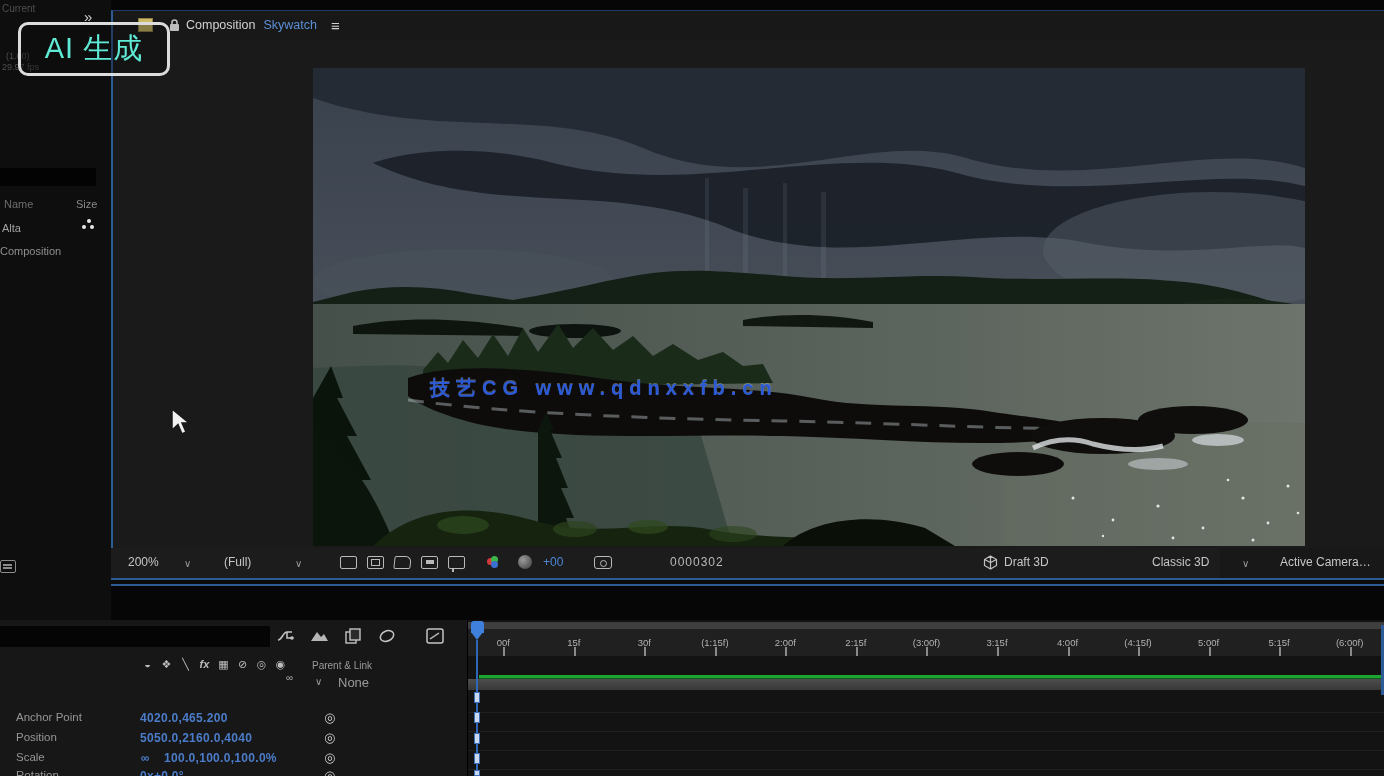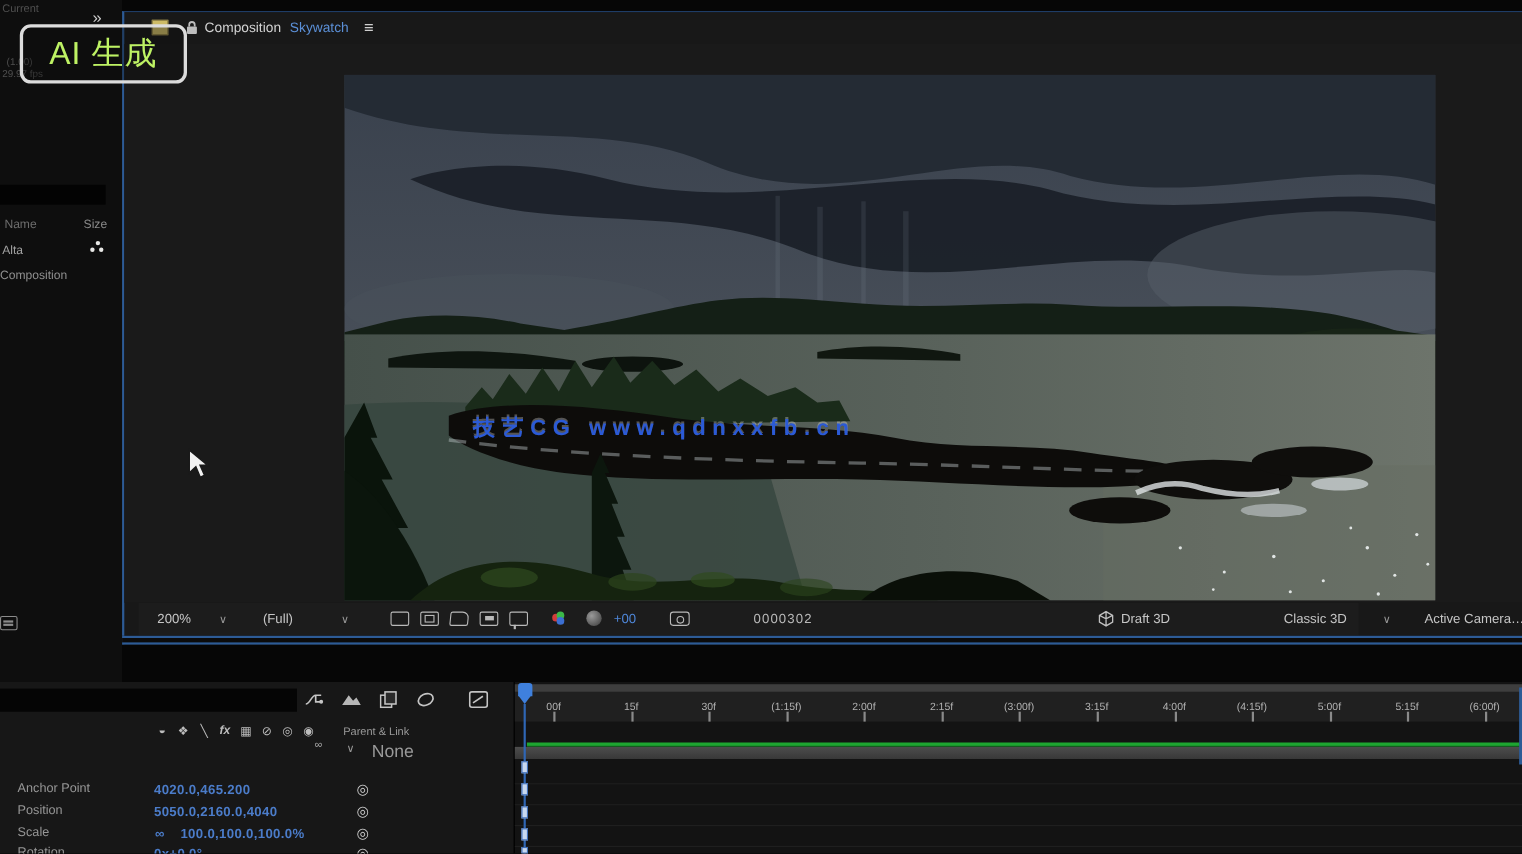--- a/index.html
+++ b/index.html
@@ -10,35 +10,35 @@
   .faint{color:#4f4f4f;}
   .chev{color:#9a9a9a;font-size:10px;}
   .blue{color:#4e86d8;}
   
   .proj-bg{left:0;top:0;width:111px;height:620px;background:#0e0e0e;}
   .proj-blackbar{left:0;top:168px;width:96px;height:18px;background:#030303;}
   .proj-row{font-size:11px;color:#8d8d8d;}
   .tridot span{display:inline-block;width:4px;height:4px;border-radius:50%;background:#e8e8e6;position:absolute;}
   
   .ai-badge{left:18px;top:22px;width:146px;height:48px;border:3px solid #dcdcdc;border-radius:10px;
-    display:flex;align-items:center;justify-content:center;font-size:29px;color:#bef264;
+    display:flex;align-items:center;justify-content:center;font-size:29px;color:#5eead4;
     background:rgba(12,12,12,.35);letter-spacing:1px;z-index:40;}
   
   .comp-panel{left:111px;top:10px;width:1273px;height:576px;background:#181818;
     border-left:2px solid #2d5b96;border-top:1px solid #1e3c66;box-sizing:border-box;}
   .tabrow{left:112px;top:12px;height:26px;display:flex;align-items:center;font-size:12.5px;}
   .yellowsq{width:13px;height:12px;background:#cdbb66;border:1px solid #8f8144;}
   .superior{left:135px;top:44px;height:15px;padding:0 6px;background:#1c3a5a;color:#63a0dd;
     font-size:11px;display:flex;align-items:center;}
   .viewer-area{left:113px;top:40px;width:1271px;height:508px;background:#1a1a1a;}
   .video{left:313px;top:68px;width:992px;height:478px;}
   .vwm{left:430px;top:375px;width:540px;font-size:20px;font-weight:bold;color:#2b5ad6;
     letter-spacing:6px;white-space:nowrap;text-shadow:0 -1px 0 rgba(255,255,255,.30);z-index:20;}
   
-  .vtb{left:111px;top:548px;width:1109px;height:30px;background:#1c1c1c;font-size:12px;color:#c6c6c6;margin-left:15px;}
+  .vtb{left:111px;top:548px;width:1109px;height:30px;background:#1c1c1c;font-size:12px;color:#c6c6c6;}
   .vtb .abs{top:7px;}
   .tool-ic{width:17px;height:13px;border:1.5px solid #b9b9b9;border-radius:2px;display:inline-block;box-sizing:border-box;}
   .dline{left:111px;top:578px;width:1273px;height:8px;background:#0b0b0b;
     border-top:2px solid #2d5b96;border-bottom:2px solid #2d5b96;box-sizing:border-box;}
   
   .tl{left:0;top:620px;width:1384px;height:156px;background:#141414;}
   .tl-left{left:0;top:0;width:467px;height:156px;background:#171717;}
   .tl-blackbar{left:0;top:6px;width:270px;height:21px;background:#050505;}
   .tl-ic{display:inline-flex;align-items:center;justify-content:center;width:20px;height:18px;}
   .sw{font-size:11px;color:#bdbdbd;width:19px;display:inline-block;text-align:center;}
@@ -268,21 +268,21 @@
       <span class="sw" style="font-style:italic;font-weight:bold;">fx</span>
       <span class="sw">▦</span>
       <span class="sw">⊘</span>
       <span class="sw">◎</span>
       <span class="sw">◉</span>
     </div>
     <span class="abs" style="left:286px;top:52px;font-size:10px;color:#a5a5a5;">∞</span>
 
     <span class="abs" style="left:312px;top:40px;font-size:10px;color:#9a9a9a;">Parent &amp; Link</span>
     <span class="abs chev" style="left:315px;top:56px;">∨</span>
-    <span class="abs" style="left:338px;top:55px;font-size:16px;color:#9a9a9a;">None</span>
+    <span class="abs" style="left:338px;top:55px;font-size:13px;color:#9a9a9a;">None</span>
 
     <div class="abs" style="left:0;top:91px;width:467px;height:18px;">
       <span class="abs prop-label" style="left:16px;">Anchor Point</span>
       <span class="abs prop-val" style="left:140px;">4020.0,465.200</span>
       <span class="abs stopw" style="left:324px;top:-1px;">◎</span>
     </div>
     <div class="abs" style="left:0;top:111px;width:467px;height:18px;">
       <span class="abs prop-label" style="left:16px;">Position</span>
       <span class="abs prop-val" style="left:140px;">5050.0,2160.0,4040</span>
       <span class="abs stopw" style="left:324px;top:-1px;">◎</span>

